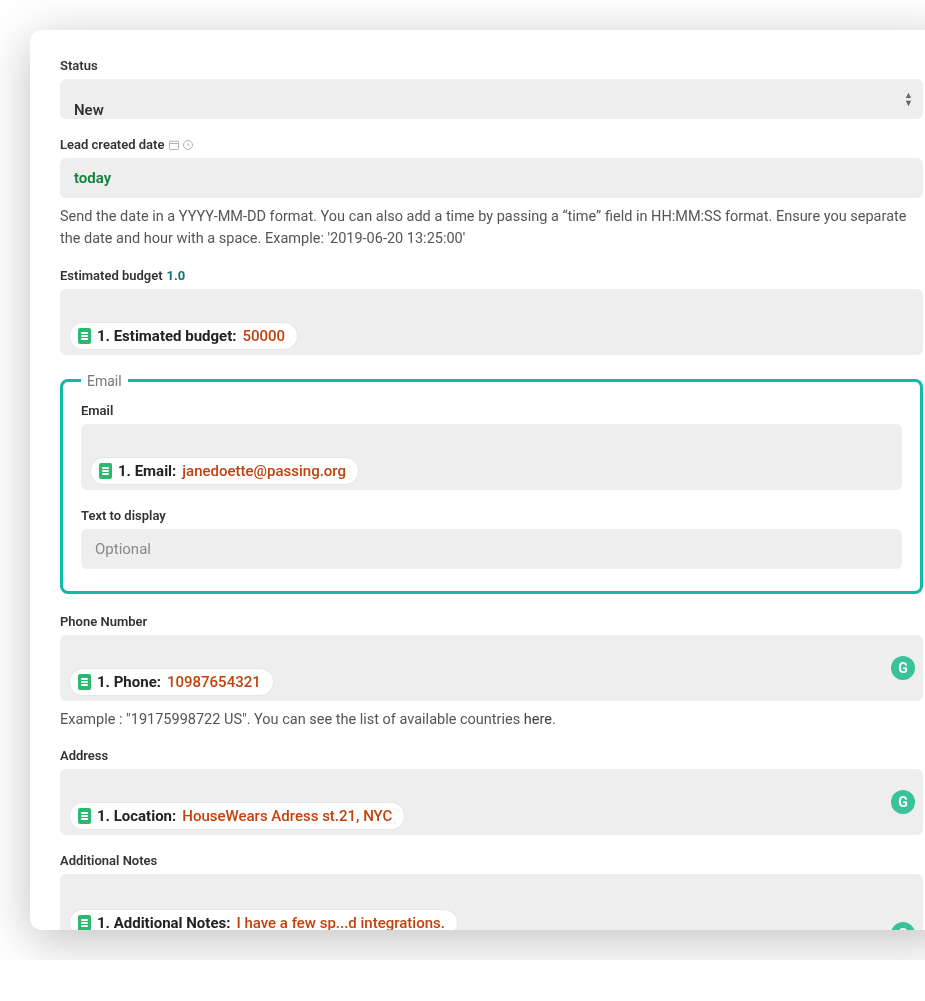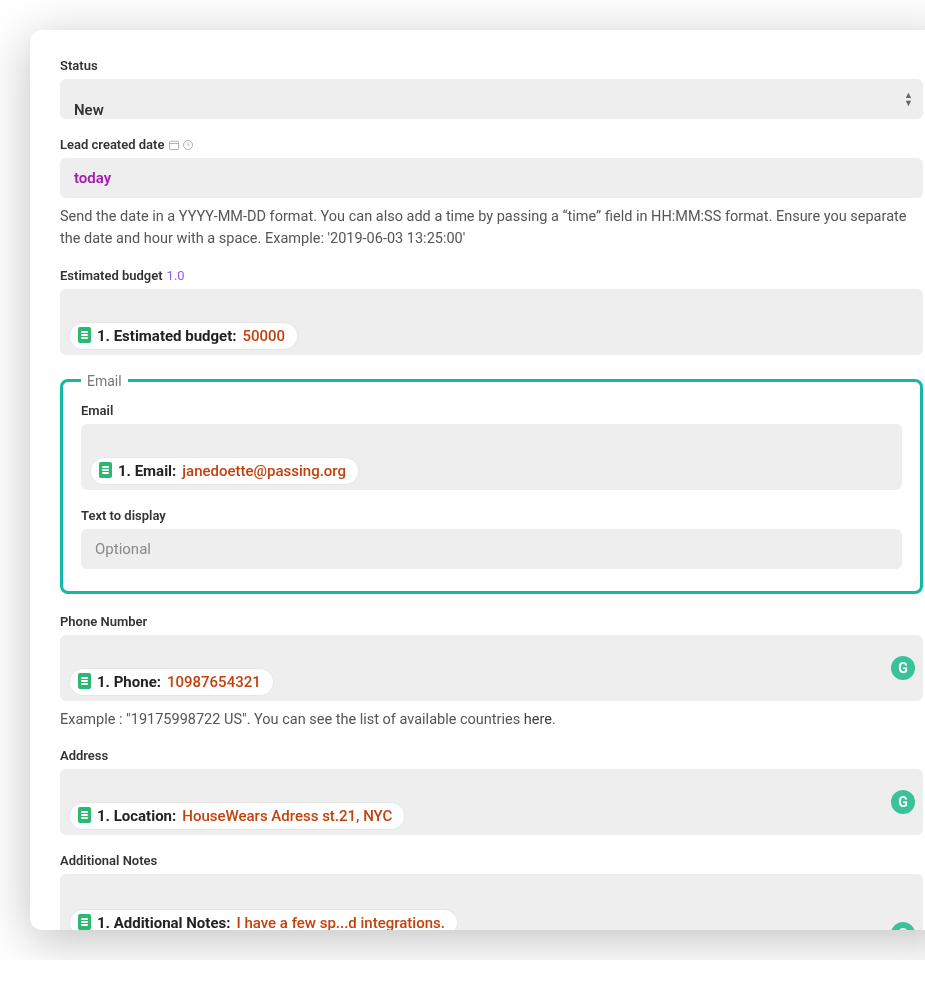--- a/index.html
+++ b/index.html
@@ -23,21 +23,21 @@
   .field { margin-bottom: 18px; }
   .label {
     font-size: 13px;
     font-weight: 600;
     color: #333;
     margin-bottom: 6px;
     display: flex;
     align-items: center;
     gap: 4px;
   }
-  .label .hint { color: #8b5cf6; font-weight: 400; }
+  .label .hint { color: #0f766e; font-weight: 700; }
   .label svg { width: 12px; height: 12px; }
   .select-wrap {
     position: relative;
     background: #eeeeee;
     border-radius: 6px;
     height: 40px;
     display: flex;
     align-items: flex-end;
     padding: 0 14px;
   }
@@ -68,21 +68,21 @@
     position: relative;
   }
   .input-wrap.tall {
     min-height: 80px;
     align-items: flex-start;
     padding-top: 8px;
   }
   .plain-val {
     font-size: 15px;
     font-weight: 600;
-    color: #a21caf;
+    color: #15803d;
     padding-left: 4px;
   }
   .placeholder {
     font-size: 15px;
     font-weight: 400;
     color: #888;
     padding-left: 4px;
     text-align: center;
   }
   .sub {
@@ -90,20 +90,21 @@
     color: #555;
     line-height: 1.5;
     margin-top: 8px;
   }
   .sub a { color: #404040; text-decoration: none; }
   .chip {
     background: #fff;
     border-radius: 16px;
     padding: 4px 12px 4px 8px;
     display: inline-flex;
+    align-items: center;
     gap: 6px;
     font-size: 15px;
     box-shadow: 0 0 0 1px rgba(0,0,0,0.03);
     margin-top: 28px;
   }
   .chip .k { font-weight: 700; color: #222; }
   .chip .v { font-weight: 500; color: #c2410c; }
   .doc-icon {
     width: 13px; height: 16px;
     background: #2db872;
@@ -170,21 +171,21 @@
           </svg>
         <svg viewBox="0 0 16 16" fill="currentColor">
             <circle cx="8" cy="8" r="6" fill="none" stroke="currentColor" stroke-width="1.2"></circle>
             <path d="M8 5v3l2 1" fill="none" stroke="currentColor" stroke-width="1.2"></path>
           </svg>
       </span>
     </div>
     <div class="input-wrap">
       <span class="plain-val">today</span>
     </div>
-    <div class="sub">Send the date in a YYYY-MM-DD format. You can also add a time by passing a “time” field in HH:MM:SS format. Ensure you separate the date and hour with a space. Example: '2019-06-03 13:25:00'</div>
+    <div class="sub">Send the date in a YYYY-MM-DD format. You can also add a time by passing a “time” field in HH:MM:SS format. Ensure you separate the date and hour with a space. Example: '2019-06-20 13:25:00'</div>
   </div>
 
   <div class="field">
     <div class="label">
       <span>Estimated budget</span>
       <span class="hint">1.0</span>
     </div>
     <div class="input-wrap">
       <span class="chip">
         <span class="doc-icon"></span>

